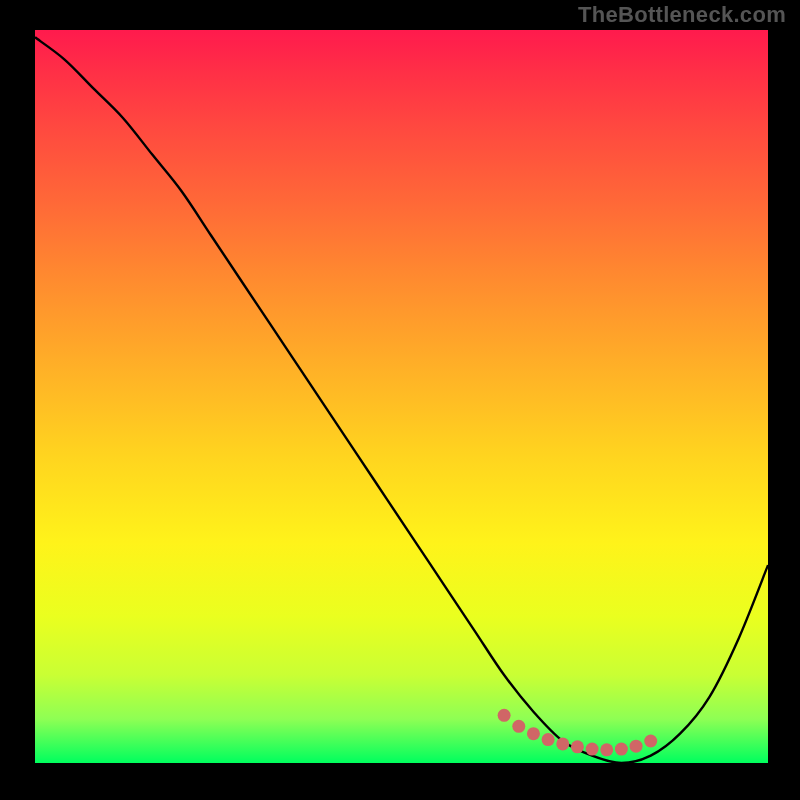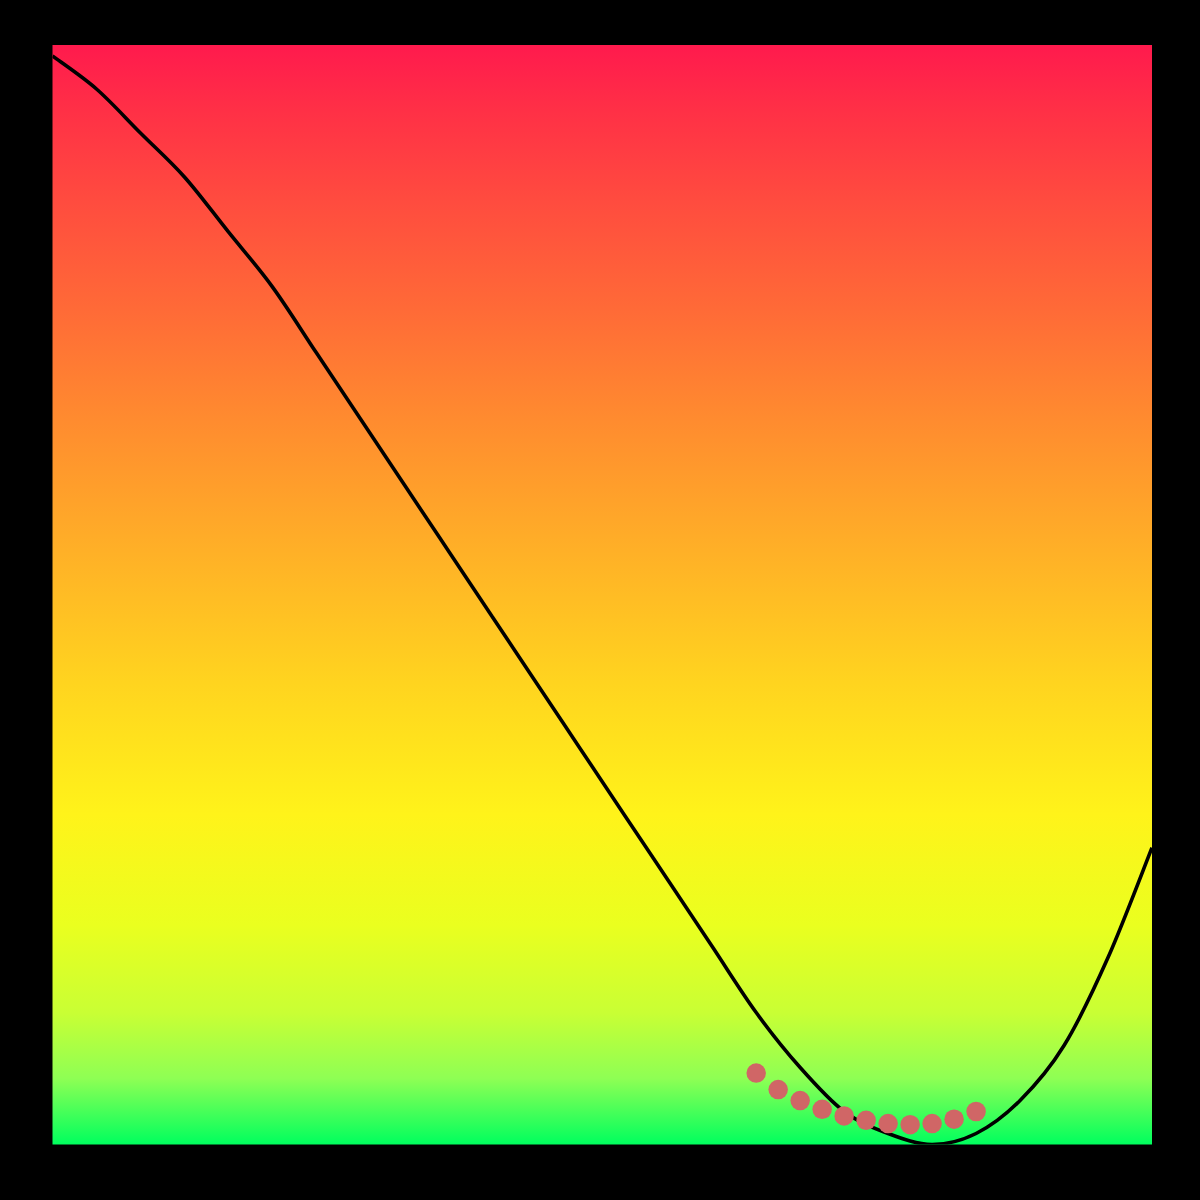--- a/index.html
+++ b/index.html
@@ -62,20 +62,21 @@
     top: 0;
     width: 733px;
     height: 733px;
     pointer-events: none;
   }
 </style>
 </head>
 <body>
 
 <div class="container">
+  <div class="watermark">TheBottleneck.com</div>
   <div class="plot-area">
     <svg class="curve" viewBox="0 0 733 733" preserveAspectRatio="none">
       <path id="curve-path" d="M 0 7.330000000000041 C 4.886666666666667 10.995000000000042, 19.546666666666667 20.768333333333395, 29.32 29.32000000000005 C 39.093333333333334 37.871666666666705, 48.86666666666667 48.86666666666665, 58.64 58.639999999999986 C 68.41333333333333 68.41333333333331, 78.18666666666667 76.96500000000003, 87.96 87.96000000000004 C 97.73333333333332 98.95500000000004, 107.50666666666666 112.39333333333336, 117.28 124.61000000000001 C 127.05333333333334 136.82666666666668, 136.82666666666665 147.82166666666666, 146.6 161.26 C 156.37333333333333 174.69833333333332, 166.14666666666665 190.58, 175.92 205.24 C 185.69333333333333 219.9, 195.46666666666667 234.55999999999997, 205.24 249.21999999999997 C 215.01333333333335 263.88, 224.78666666666666 278.53999999999996, 234.56 293.2 C 244.33333333333334 307.86, 254.10666666666665 322.5199999999999, 263.88 337.17999999999995 C 273.6533333333333 351.84, 283.4266666666667 366.5, 293.2 381.16 C 302.9733333333333 395.82000000000005, 312.74666666666667 410.48, 322.52 425.14 C 332.2933333333333 439.79999999999995, 342.0666666666666 454.46, 351.84 469.12 C 361.61333333333334 483.78000000000003, 371.38666666666666 498.44, 381.16 513.1 C 390.9333333333334 527.76, 400.7066666666667 542.4200000000001, 410.48 557.08 C 420.25333333333333 571.74, 430.0266666666667 586.4, 439.8 601.06 C 449.5733333333333 615.7199999999999, 459.3466666666667 631.6016666666666, 469.12 645.04 C 478.8933333333333 658.4783333333334, 488.66666666666674 670.695, 498.44000000000005 681.69 C 508.21333333333337 692.6850000000001, 517.9866666666667 703.6800000000001, 527.76 711.01 C 537.5333333333333 718.3399999999999, 547.3066666666667 722.005, 557.08 725.67 C 566.8533333333334 729.3349999999999, 576.6266666666667 733, 586.4 733 C 596.1733333333333 733, 605.9466666666667 730.5566666666666, 615.72 725.67 C 625.4933333333333 720.7833333333333, 635.2666666666667 713.4533333333333, 645.04 703.68 C 654.8133333333333 693.9066666666666, 664.5866666666667 682.9116666666666, 674.36 667.03 C 684.1333333333333 651.1483333333333, 693.9066666666666 630.38, 703.68 608.39 C 713.4533333333333 586.4, 728.1133333333333 547.3066666666666, 733 535.0899999999999" fill="none" stroke="#000" stroke-width="2.4"></path>
     </svg>
     <svg class="markers" viewBox="0 0 733 733" preserveAspectRatio="none">
       <g id="marker-group">
           <circle cx="469.12" cy="685.355" r="6.5" fill="#d06666"></circle>
           <circle cx="483.78000000000003" cy="696.35" r="6.5" fill="#d06666"></circle>
           <circle cx="498.44000000000005" cy="703.68" r="6.5" fill="#d06666"></circle>
           <circle cx="513.1" cy="709.544" r="6.5" fill="#d06666"></circle>

